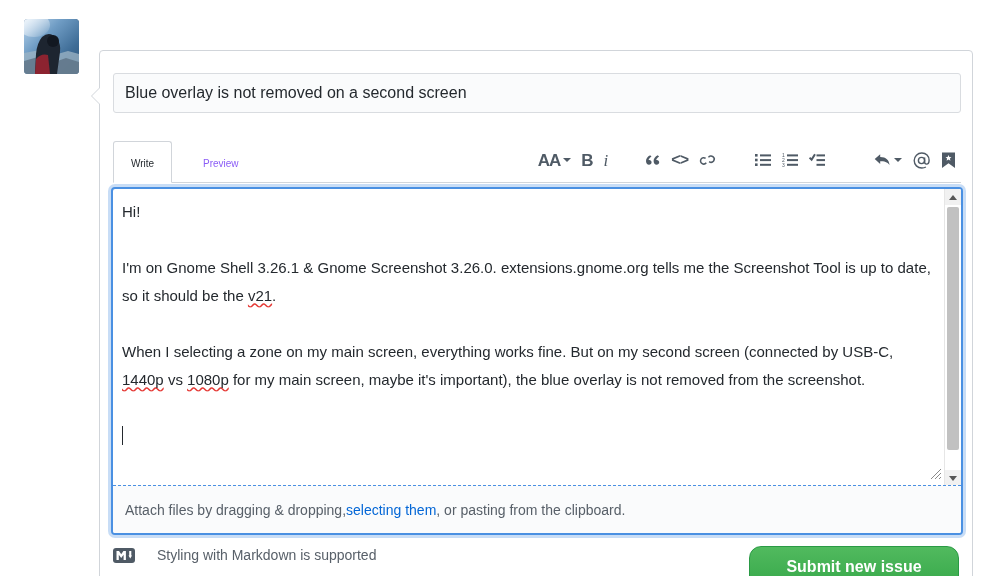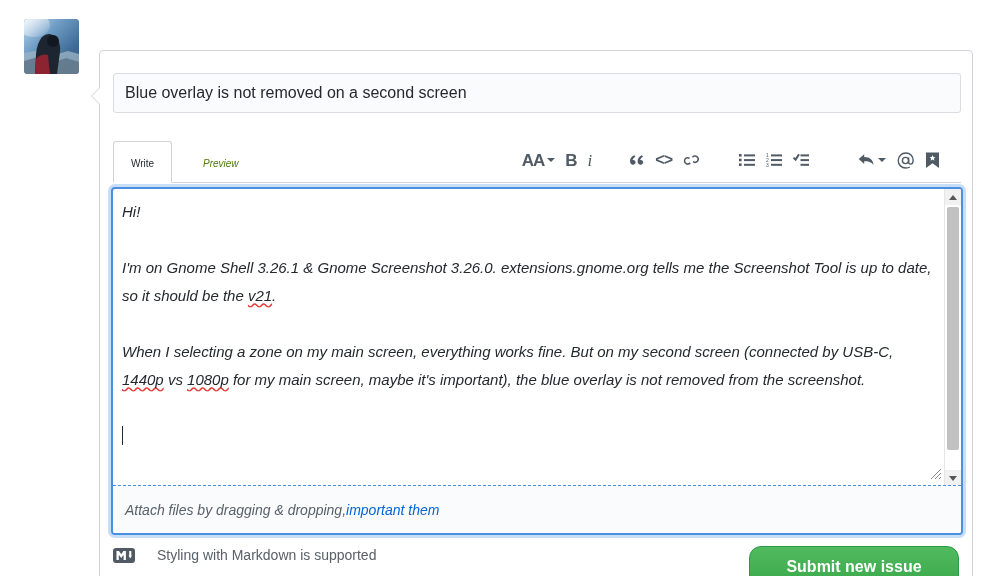--- a/index.html
+++ b/index.html
@@ -108,28 +108,27 @@
   .tab-write {
     left: 0;
     background: #ffffff;
     border: 1px solid #d1d5da;
     border-bottom: 1px solid #ffffff;
     border-radius: 3px 3px 0 0;
     color: #24292e;
   }
   .tab-preview {
     left: 72px;
-    color: #4d7c0f;
+    color: #8b5cf6;
     border: 1px solid transparent;
-    font-style: italic;
   }
 
   .toolbar {
     position: absolute;
-    right: 16px;
+    right: 0;
     top: 16px;
     display: flex;
     align-items: center;
     height: 26px;
     color: #4f5a65;
   }
   .tb-group { display: flex; align-items: center; }
   .tb-btn {
     display: flex;
     align-items: center;
@@ -164,21 +163,20 @@
     left: 11px;
     top: 136px;
     width: 852px;
     height: 348px;
     box-sizing: border-box;
     border: 2px solid #4a90e2;
     border-radius: 4px;
     box-shadow: 0 0 0 3px rgba(74,144,226,0.30);
     background: #ffffff;
     overflow: hidden;
-    font-style: italic;
   }
   .editor-body {
     position: absolute;
     left: 0; top: 0;
     width: 100%;
     height: 297px;
     box-sizing: border-box;
     padding: 9px 0 0 9px;
     overflow: hidden;
   }
@@ -471,21 +469,22 @@
       <div class="resize-grip">
         <svg width="16" height="16" viewBox="0 0 16 16" stroke="#8a8a8a" stroke-width="1">
           <line x1="13" y1="3" x2="3" y2="13"></line>
           <line x1="13" y1="7" x2="7" y2="13"></line>
           <line x1="13" y1="11" x2="11" y2="13"></line>
         </svg>
       </div>
 
       <div class="attach-bar">
         <span>Attach files by dragging &amp; dropping, </span>
-          <span class="attach-link">important them</span>
+          <span class="attach-link">selecting them</span>
+          <span>, or pasting from the clipboard.</span>
       </div>
     </div>
 
     <div class="md-note">
       <span class="md-icon">
         <svg width="16" height="11" viewBox="0 0 16 11" fill="#ffffff">
           <path d="M0.5 10 L0.5 1 L3 1 L5.2 4.3 L7.4 1 L9.9 1 L9.9 10 L7.6 10 L7.6 4.7 L5.2 8 L2.8 4.7 L2.8 10 Z"></path>
           <path d="M13.2 1 L15.3 1 L15.3 5.6 L16 5.6 L14.25 8.6 L12.5 5.6 L13.2 5.6 Z"></path>
         </svg>
       </span>

